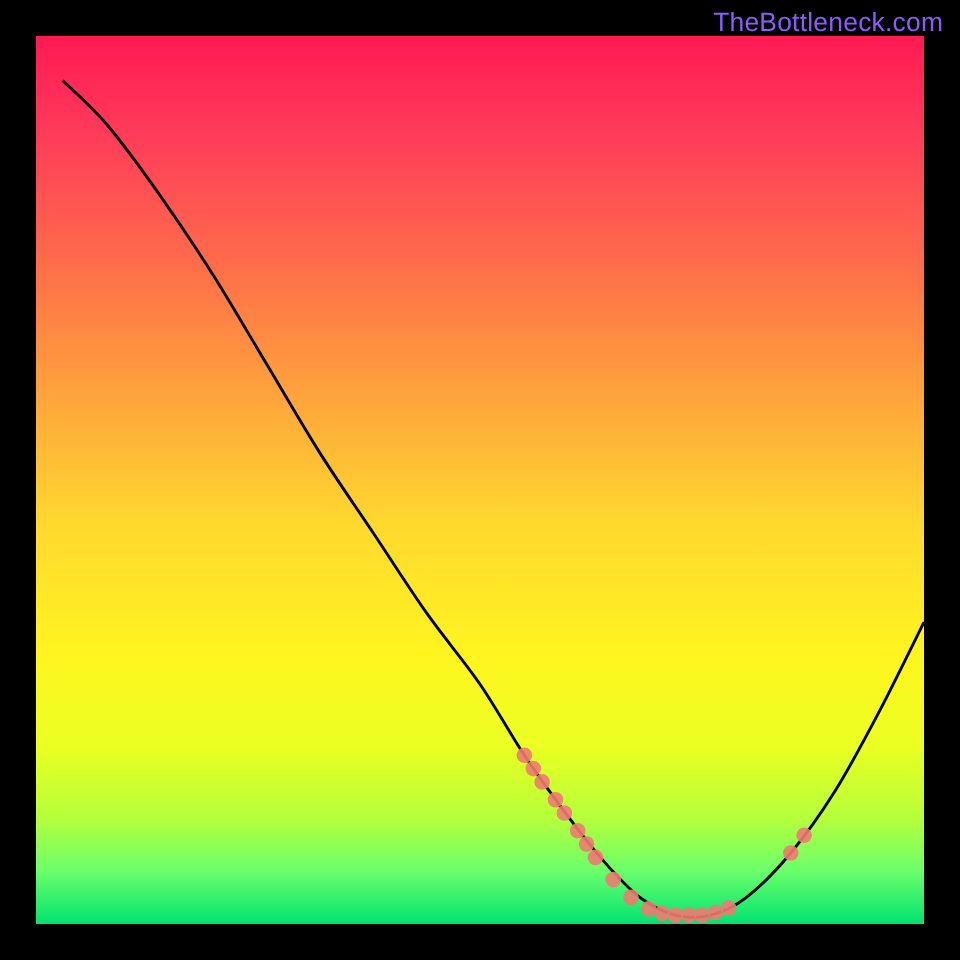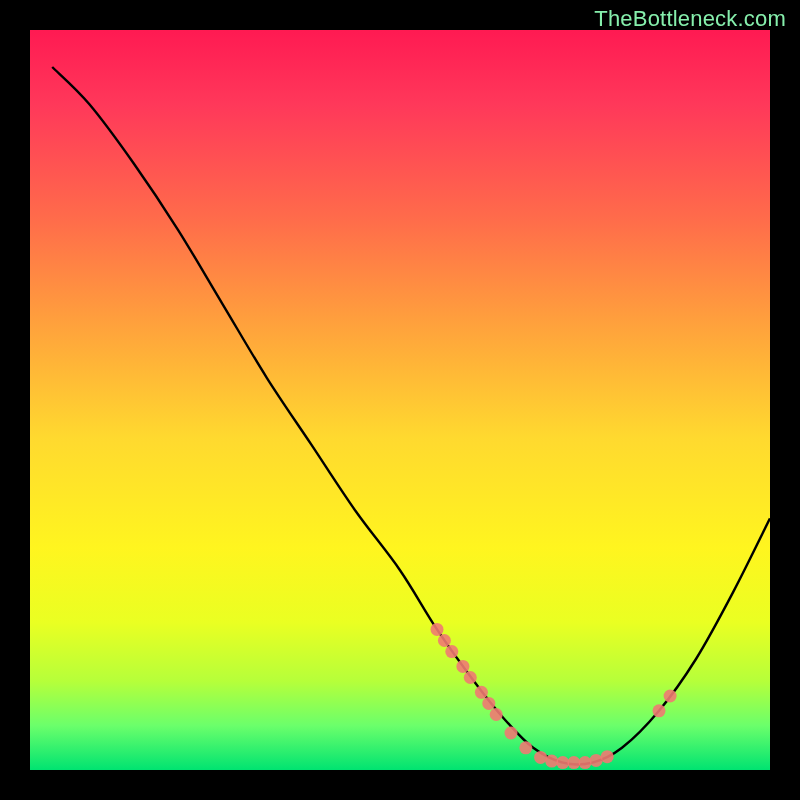--- a/index.html
+++ b/index.html
@@ -26,21 +26,21 @@
       #fff51f 70%,
       #eaff22 80%,
       #b6ff3a 88%,
       #6bff6b 94%,
       #00e371 100%);
   }
   .watermark {
     position: absolute;
     top: 6px;
     right: 14px;
-    color: #86efac;
+    color: #8b5cf6;
     font-size: 22px;
     font-weight: 500;
     letter-spacing: 0.2px;
   }
   svg {
     position: absolute;
     left: 0;
     top: 0;
   }
 </style>

